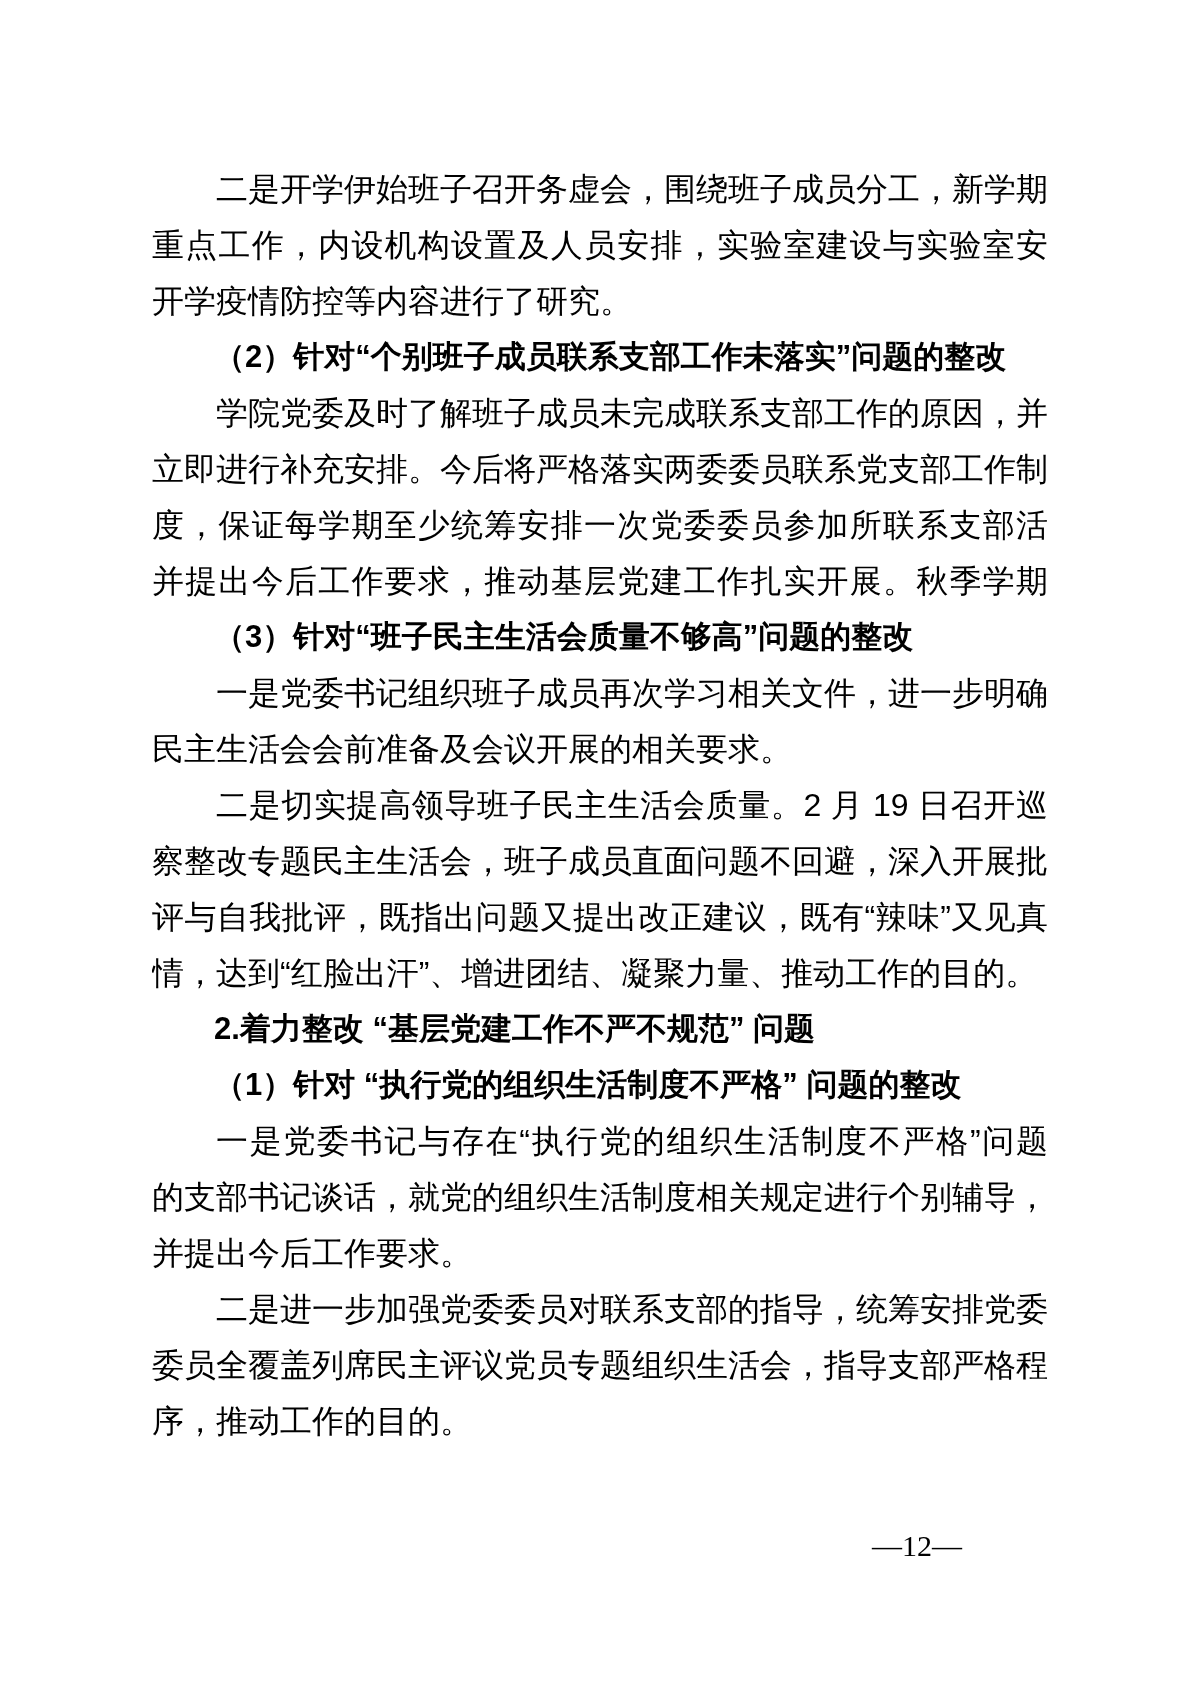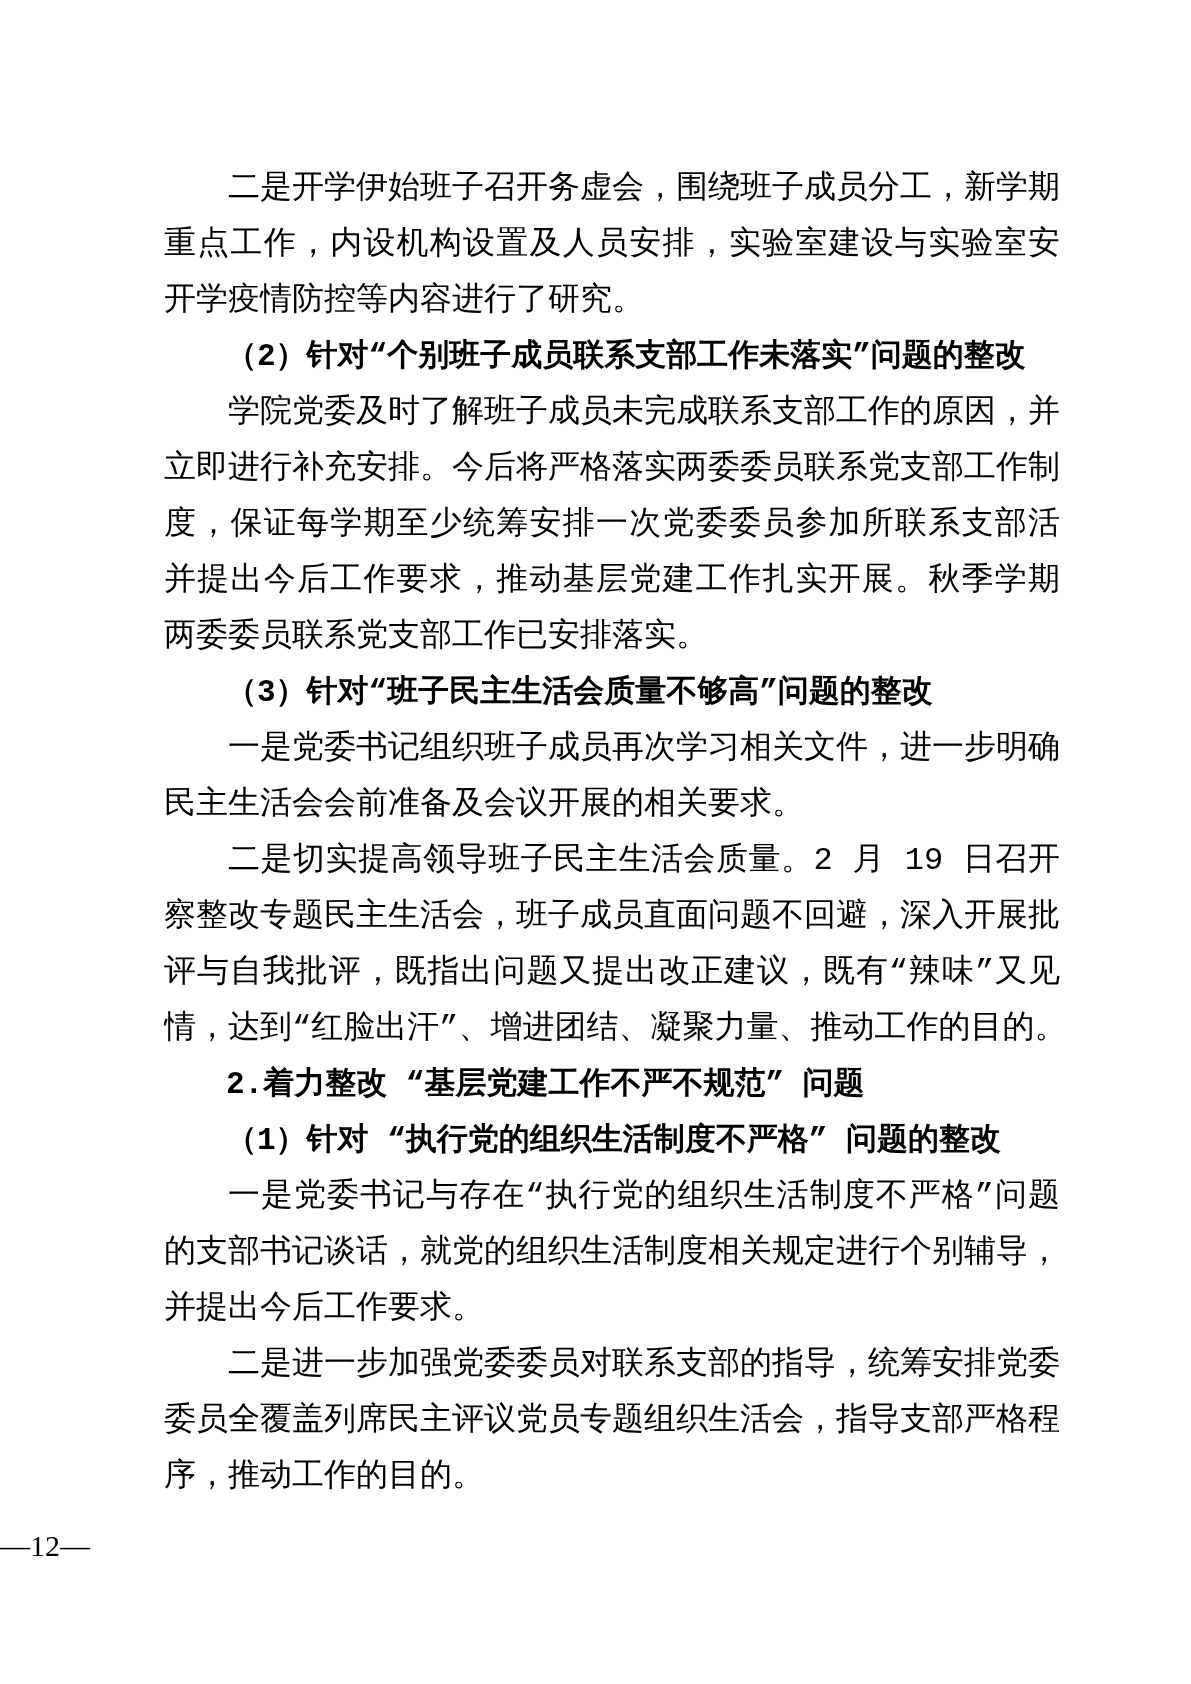--- a/index.html
+++ b/index.html
@@ -11,24 +11,23 @@
     position: relative;
     width: 1191px;
     height: 1684px;
     background: #ffffff;
     color: #000000;
     font-family: "Liberation Sans", "DejaVu Sans", sans-serif;
     overflow: hidden;
   }
   .content {
     position: absolute;
-    left: 164px;
+    left: 152px;
     top: 161px;
     width: 896px;
-    font-family: Liberation Mono, monospace;
   }
   .block { margin: 0; padding: 0; }
   .line {
     height: 56px;
     line-height: 56px;
     font-size: 32px;
     letter-spacing: 0;
     text-align: justify;
     text-align-last: left;
     overflow: hidden;
@@ -41,21 +40,21 @@
   .line.indent { text-indent: 2em; }
   .block.heading .line {
     font-weight: bold;
     font-size: 31px;
   }
   .footer {
     position: absolute;
     left: 0;
     top: 1528px;
     width: 962px;
-    text-align: left;
+    text-align: right;
     font-family: "Liberation Serif", "DejaVu Serif", serif;
     font-size: 30px;
     line-height: 36px;
     color: #000000;
   }
 </style>
 </head>
 <body>
 
 <div class="page">
@@ -66,21 +65,20 @@
         <div class="line">开学疫情防控等内容进行了研究。</div>
       </div>
       <div class="block heading">
         <div class="line indent">（2）针对“个别班子成员联系支部工作未落实”问题的整改</div>
       </div>
       <div class="block paragraph">
         <div class="line indent fill">学院党委及时了解班子成员未完成联系支部工作的原因，并</div>
         <div class="line fill">立即进行补充安排。今后将严格落实两委委员联系党支部工作制</div>
         <div class="line fill">度，保证每学期至少统筹安排一次党委委员参加所联系支部活动，</div>
         <div class="line fill">并提出今后工作要求，推动基层党建工作扎实开展。秋季学期</div>
-        <div class="line">两委委员联系党支部工作已安排落实。</div>
       </div>
       <div class="block heading">
         <div class="line indent">（3）针对“班子民主生活会质量不够高”问题的整改</div>
       </div>
       <div class="block paragraph">
         <div class="line indent fill">一是党委书记组织班子成员再次学习相关文件，进一步明确</div>
         <div class="line">民主生活会会前准备及会议开展的相关要求。</div>
       </div>
       <div class="block paragraph">
         <div class="line indent fill">二是切实提高领导班子民主生活会质量。2 月 19 日召开巡</div>

